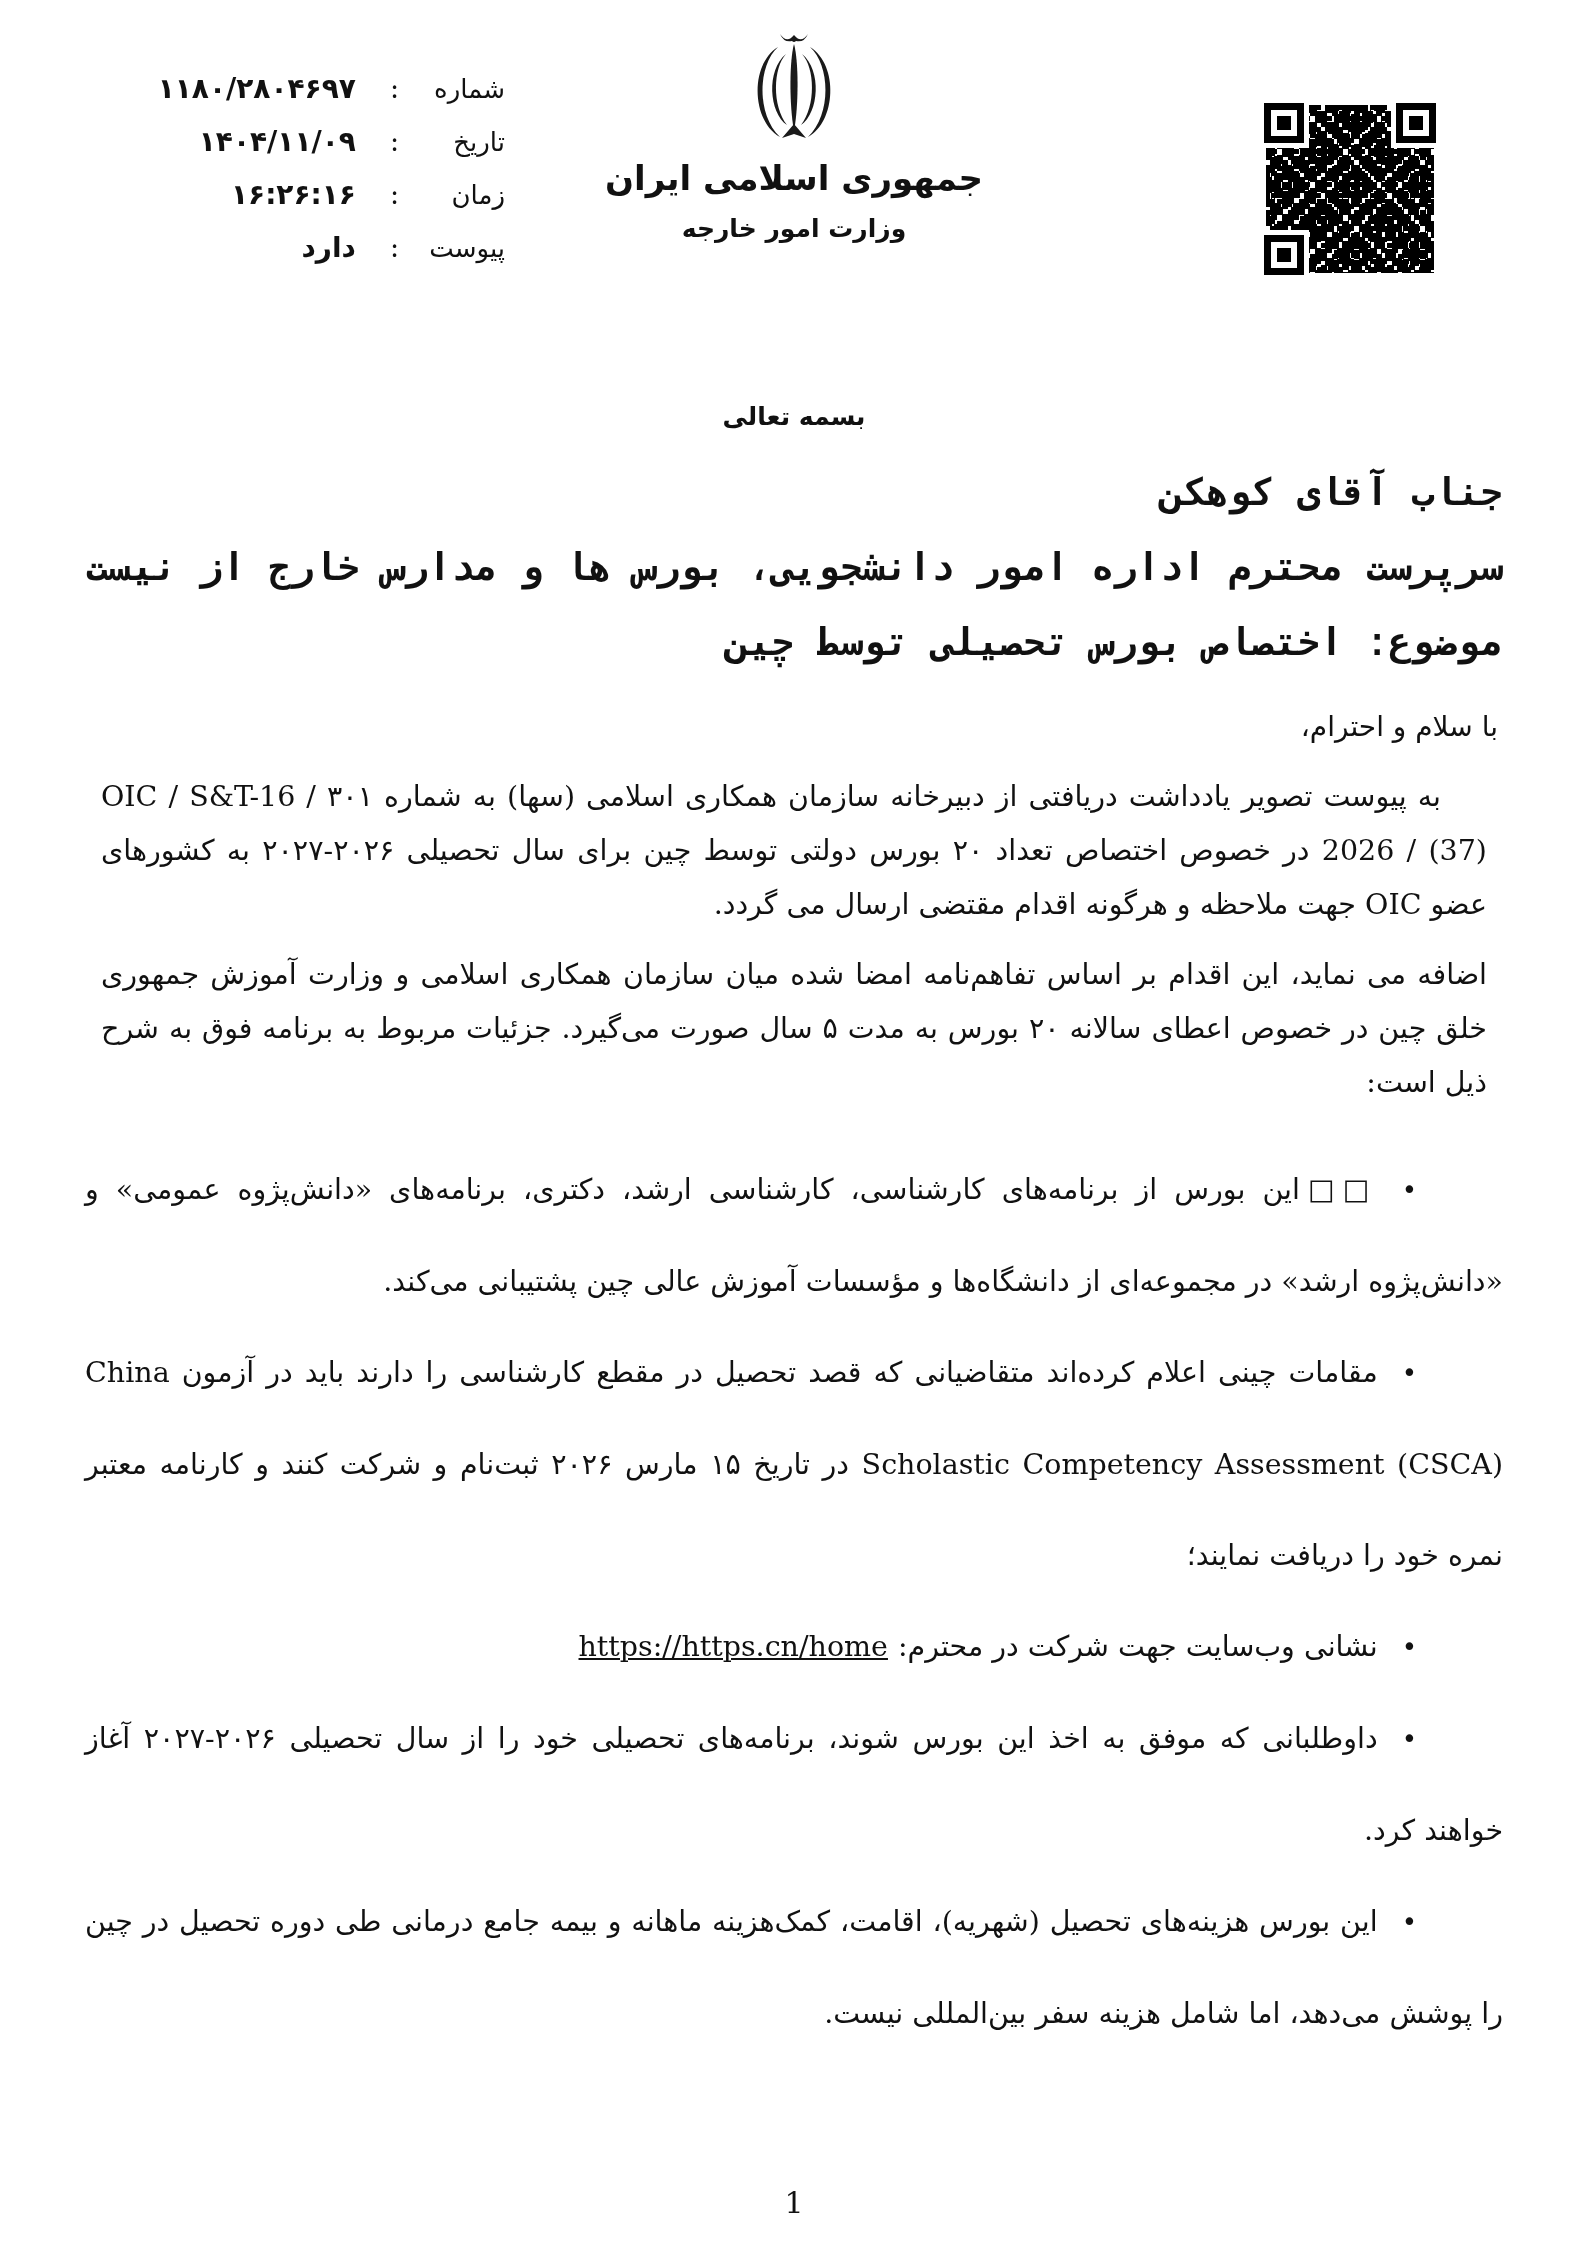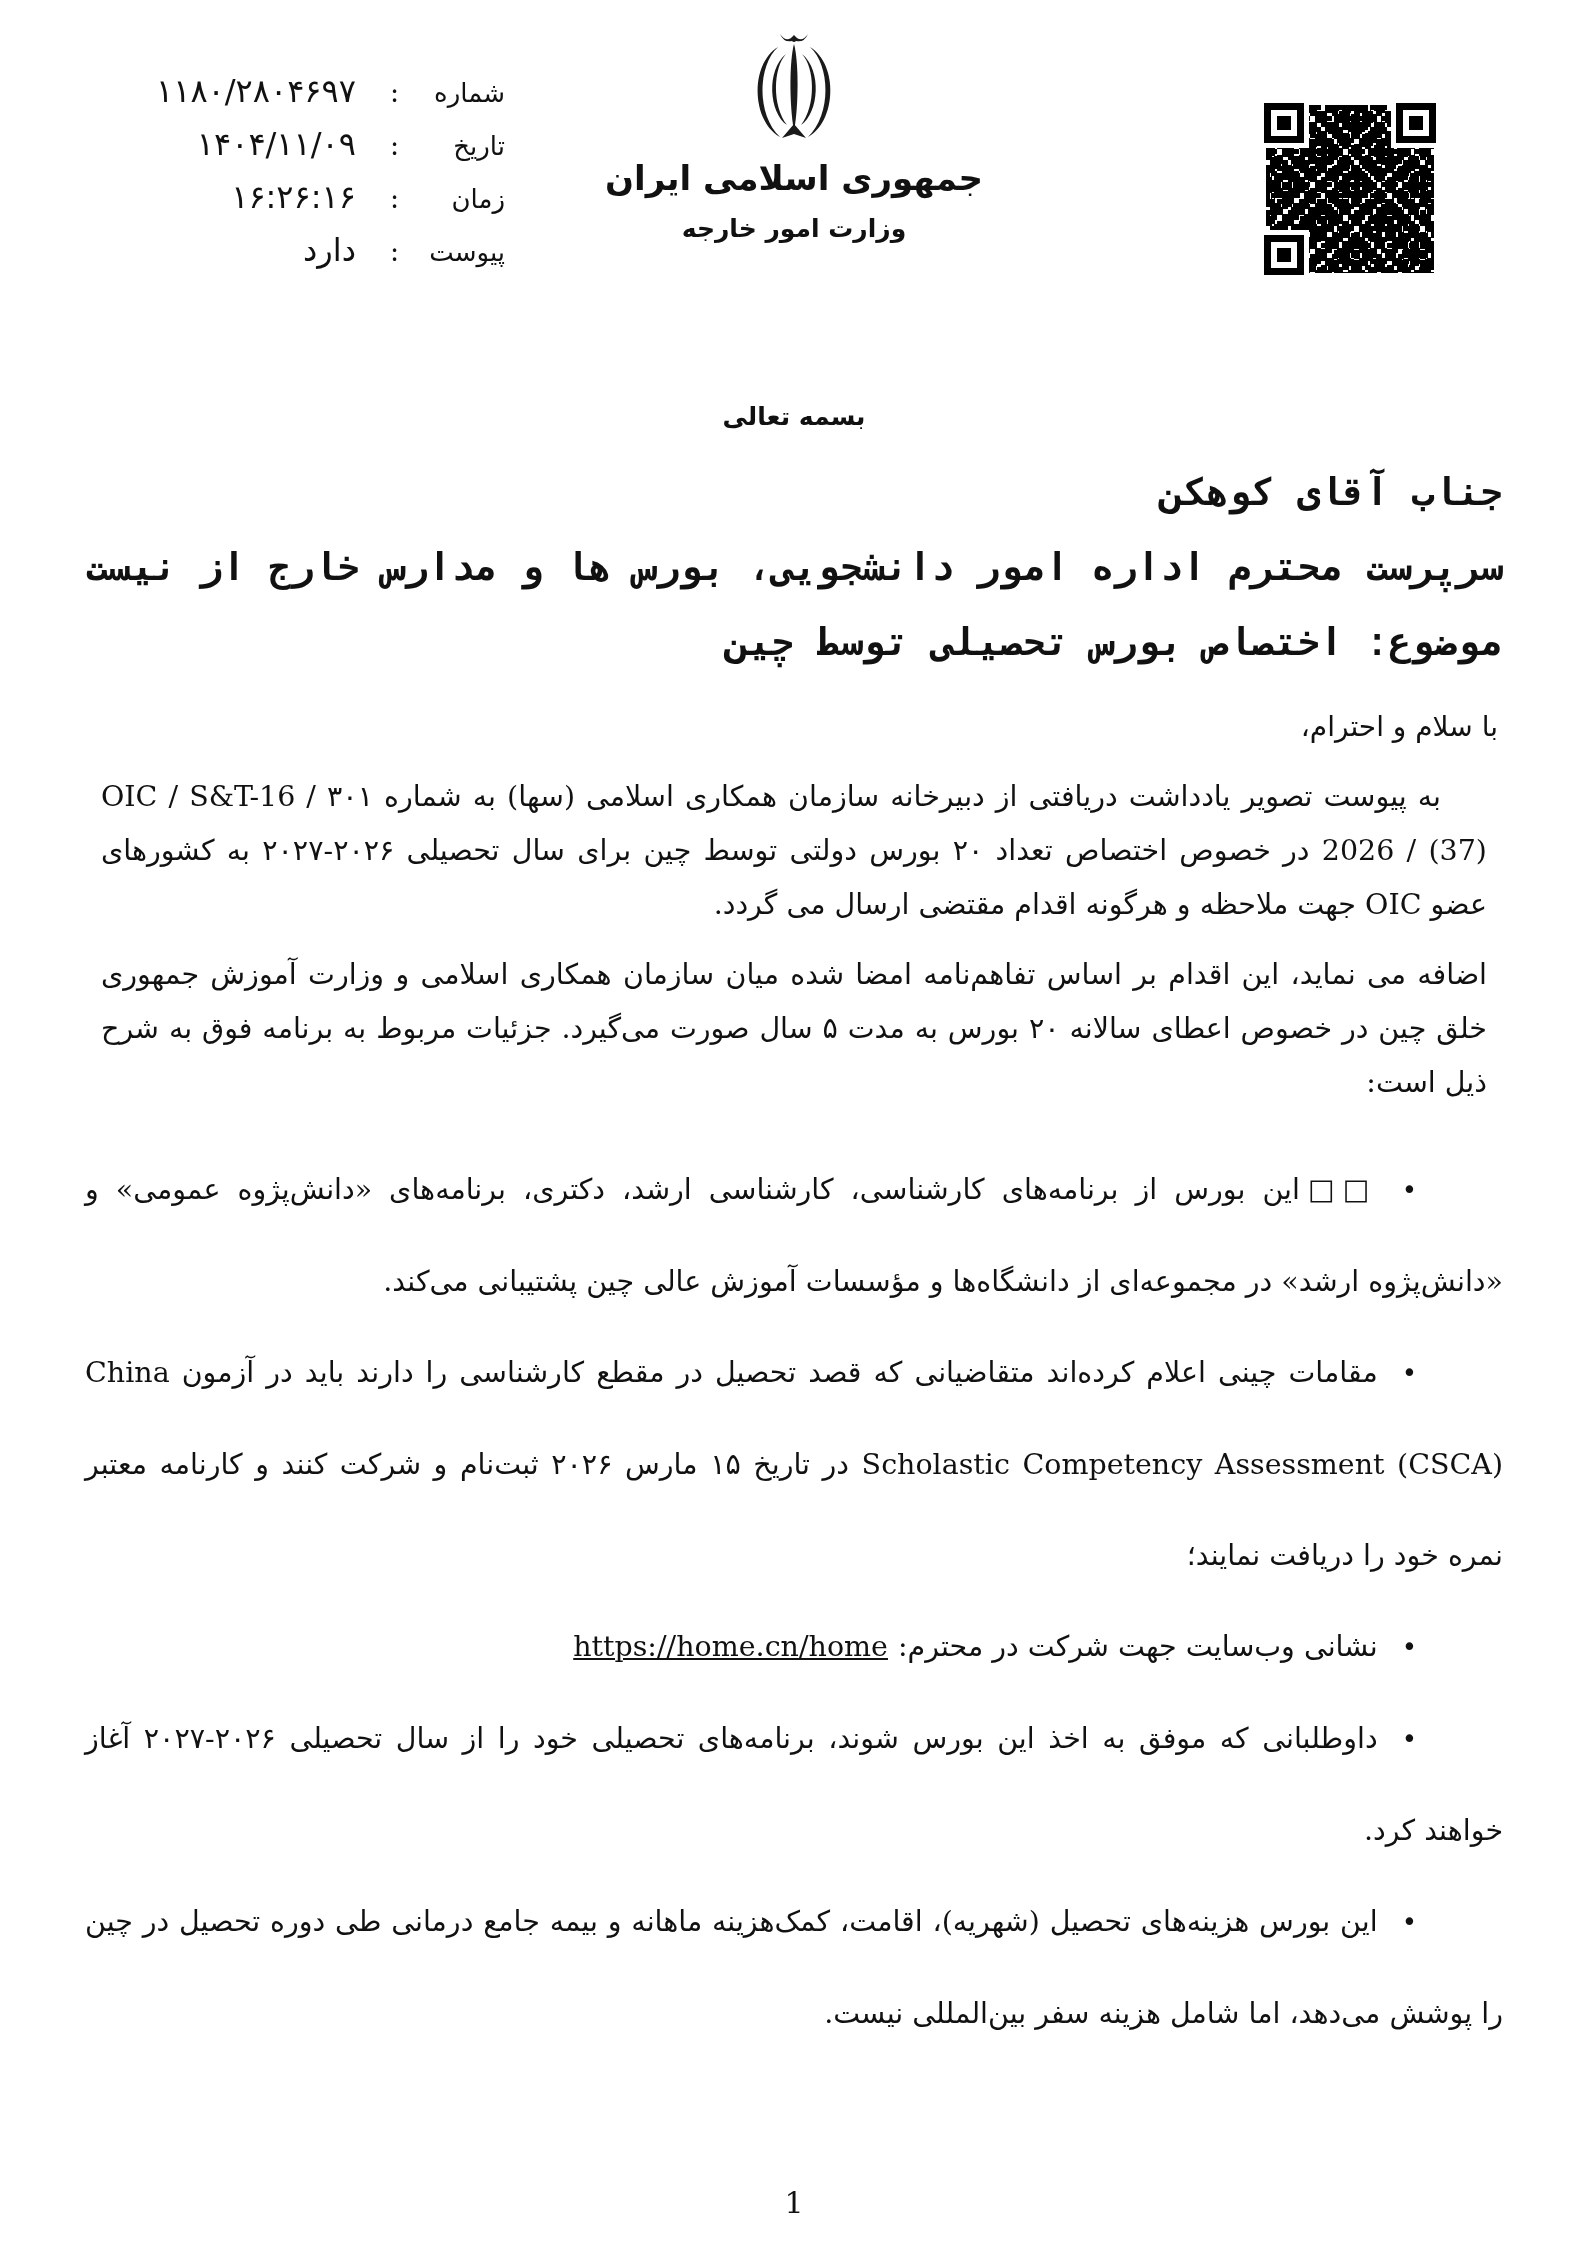--- a/index.html
+++ b/index.html
@@ -10,21 +10,21 @@
     background:#ffffff;
     color:#111;
     font-family:"DejaVu Serif","DejaVu Sans",serif;
     overflow:hidden;
   }
   
   .meta-block{position:absolute;top:72px;left:85px;width:420px;direction:rtl;}
   .meta-row{display:flex;direction:rtl;align-items:baseline;height:53px;}
   .meta-label{display:inline-block;width:100px;font-size:26px;text-align:right;font-family:"DejaVu Sans",sans-serif;}
   .meta-colon{margin:0 6px 0 34px;font-size:27px;}
-  .meta-value{font-weight:400;font-size:32px;font-family:"DejaVu Sans",sans-serif;}
+  .meta-value{font-weight:700;font-size:28px;font-family:"DejaVu Sans",sans-serif;}
   .emblem-wrap{position:absolute;top:28px;left:50%;transform:translateX(-50%);width:420px;text-align:center;}
   .emblem-svg{display:block;margin:0 auto;}
   .gov-name{font-family:"DejaVu Sans",sans-serif;font-weight:700;font-size:34px;margin-top:10px;direction:rtl;}
   .ministry-name{font-family:"DejaVu Sans",sans-serif;font-weight:700;font-size:25px;margin-top:16px;direction:rtl;letter-spacing:0;}
   
   .qr{position:absolute;top:103px;right:152px;width:172px;height:172px;background:#fff;}
   .qr-noise{position:absolute;inset:2px;
     background:
       repeating-conic-gradient(#000 0 25%, transparent 0 50%) 0 0/17px 17px,
       repeating-conic-gradient(transparent 0 25%, #000 0 50%) 4px 6px/23px 23px,
@@ -109,21 +109,21 @@
     </div>
 
     <div class="salutation">با سلام و احترام،</div>
 
     <p class="para indent">به پیوست تصویر یادداشت دریافتی از دبیرخانه سازمان همکاری اسلامی (سها) به شماره ۳۰۱ OIC / S&amp;T-16 / 2026 / (37) در خصوص اختصاص تعداد ۲۰ بورس دولتی توسط چین برای سال تحصیلی ۲۰۲۶-۲۰۲۷ به کشورهای عضو OIC جهت ملاحظه و هرگونه اقدام مقتضی ارسال می گردد.</p>
     <p class="para">اضافه می نماید، این اقدام بر اساس تفاهم‌نامه امضا شده میان سازمان همکاری اسلامی و وزارت آموزش جمهوری خلق چین در خصوص اعطای سالانه ۲۰ بورس به مدت ۵ سال صورت می‌گیرد. جزئیات مربوط به برنامه فوق به شرح ذیل است:</p>
 
     <div class="blist">
       <p class="bullet-item"><span class="blt">•</span><span>□□این بورس از برنامه‌های کارشناسی، کارشناسی ارشد، دکتری، برنامه‌های «دانش‌پژوه عمومی» و «دانش‌پژوه ارشد» در مجموعه‌ای از دانشگاه‌ها و مؤسسات آموزش عالی چین پشتیبانی می‌کند.</span></p>
       <p class="bullet-item"><span class="blt">•</span><span>مقامات چینی اعلام کرده‌اند متقاضیانی که قصد تحصیل در مقطع کارشناسی را دارند باید در آزمون China Scholastic Competency Assessment (CSCA) در تاریخ ۱۵ مارس ۲۰۲۶ ثبت‌نام و شرکت کنند و کارنامه معتبر نمره خود را دریافت نمایند؛</span></p>
-      <p class="bullet-item"><span class="blt">•</span><span>نشانی وب‌سایت جهت شرکت در محترم:</span><a class="link" href="#">https://home.cn/home</a></p>
+      <p class="bullet-item"><span class="blt">•</span><span>نشانی وب‌سایت جهت شرکت در محترم:</span><a class="link" href="#">https://https.cn/home</a></p>
       <p class="bullet-item"><span class="blt">•</span><span>داوطلبانی که موفق به اخذ این بورس شوند، برنامه‌های تحصیلی خود را از سال تحصیلی ۲۰۲۶-۲۰۲۷ آغاز خواهند کرد.</span></p>
       <p class="bullet-item"><span class="blt">•</span><span>این بورس هزینه‌های تحصیل (شهریه)، اقامت، کمک‌هزینه ماهانه و بیمه جامع درمانی طی دوره تحصیل در چین را پوشش می‌دهد، اما شامل هزینه سفر بین‌المللی نیست.</span></p>
     </div>
   </div>
 
   <div class="page-number">1</div>
 
 </div>
 
 </body></html>

